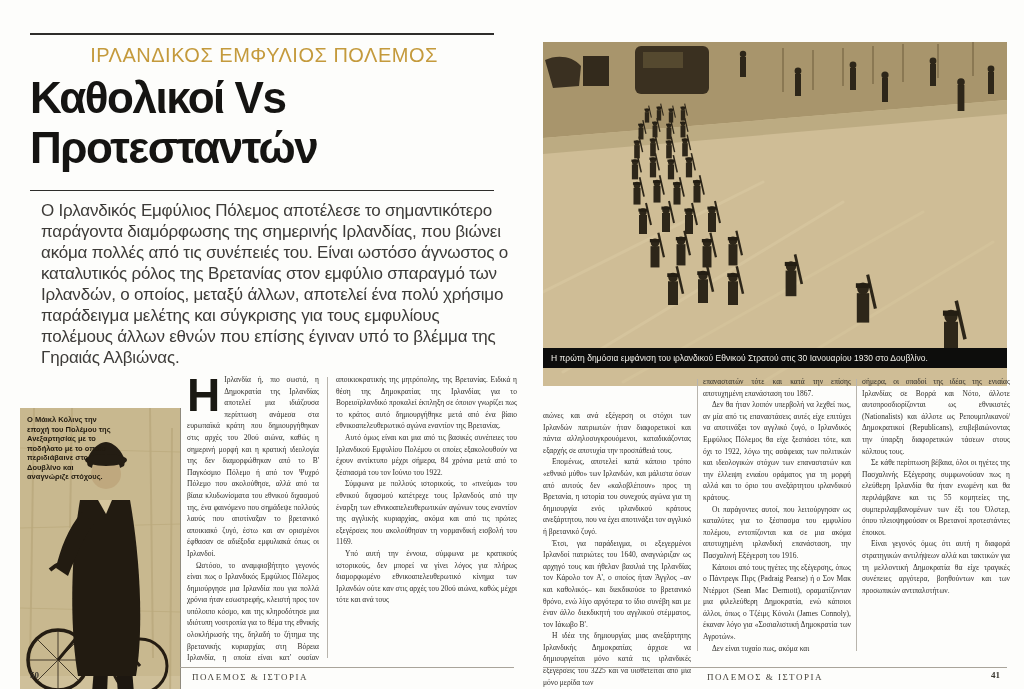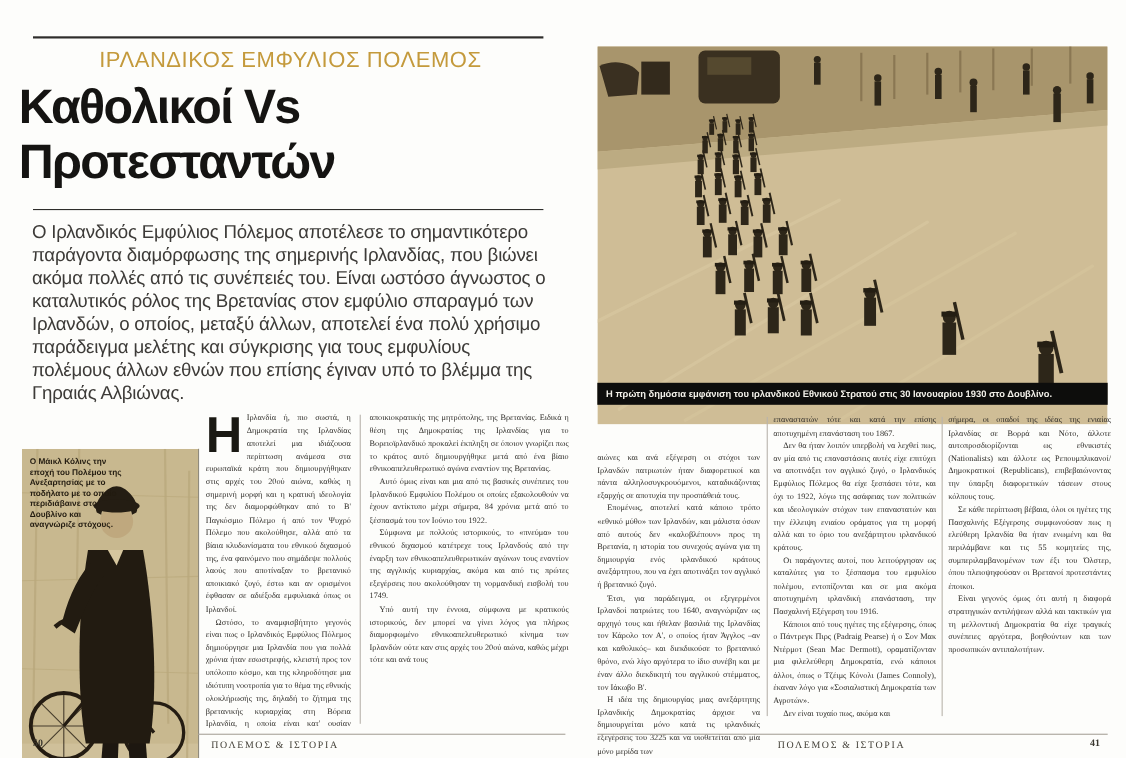--- a/index.html
+++ b/index.html
@@ -6,49 +6,49 @@
   #spread{position:relative;width:1024px;height:689px;background:#fdfdfb;overflow:hidden;
           font-family:"Liberation Serif",serif;color:#2e2c28;}
   .abs{position:absolute;}
   
   .rule{background:#2e2d2b;height:2px;}
   .kicker{font-family:"Liberation Sans",sans-serif;font-size:20px;letter-spacing:.5px;
           color:#c49a3c;font-weight:400;}
   .title{font-family:"Liberation Sans",sans-serif;font-weight:700;font-size:44px;
          line-height:50px;letter-spacing:-1.5px;color:#151412;}
   .lede{font-family:"Liberation Sans",sans-serif;font-size:17px;line-height:21px;
-        color:#3d3b38;letter-spacing:-.2px;}
+        color:#3d3b38;letter-spacing:-.2px;margin-left:12px;}
   
   .col{font-size:7.5px;line-height:11.6px;text-align:justify;overflow:hidden;}
   .col p{margin:0;}
   .col p.ind{text-indent:9px;}
   .dropcap{float:left;font-family:"Liberation Sans",sans-serif;font-weight:700;
            font-size:46px;line-height:38px;color:#1a1913;margin:2px 4px 0 0;}
   .vdiv{width:1px;background:#b8b4ac;}
   
   .photo{overflow:hidden;margin-top:38px;}
   .photo svg{display:block;}
   .collins-cap{font-family:"Liberation Sans",sans-serif;font-weight:700;font-size:7.5px;
                line-height:9.5px;color:#221b10;}
   .capbar{background:#0d0d0c;color:#f3f1ea;font-family:"Liberation Sans",sans-serif;
-          font-weight:700;font-size:8.5px;line-height:20px;padding:0 8px;white-space:nowrap;
+          font-weight:400;font-size:8.5px;line-height:20px;padding:0 8px;white-space:nowrap;
           overflow:hidden;}
   
   .frule{background:#a9a49a;height:1px;}
   .footer-title{font-size:9px;letter-spacing:1.5px;color:#45423a;text-align:center;}
   .pageno{font-size:9px;color:#3a372f;font-weight:700;}
 </style>
 </head>
 <body>
 
 <div id="spread">
 
   <div class="abs rule" style="left:30px;top:33px;width:464px;"></div>
   <div class="abs kicker" style="left:29px;top:44px;width:470px;text-align:center;">ΙΡΛΑΝΔΙΚΟΣ ΕΜΦΥΛΙΟΣ ΠΟΛΕΜΟΣ</div>
-  <div class="abs title" style="left:17px;top:73px;width:480px;">
+  <div class="abs title" style="left:30px;top:73px;width:480px;">
     <div>Καθολικοί Vs</div>
     <div>Προτεσταντών</div>
   </div>
   <div class="abs rule" style="left:30px;top:190px;width:464px;height:1px;"></div>
   <div class="abs lede" style="left:29px;top:200px;width:468px;">Ο Ιρλανδικός Εμφύλιος Πόλεμος αποτέλεσε το σημαντικότερο παράγοντα διαμόρφωσης της σημερινής Ιρλανδίας, που βιώνει ακόμα πολλές από τις συνέπειές του. Είναι ωστόσο άγνωστος ο καταλυτικός ρόλος της Βρετανίας στον εμφύλιο σπαραγμό των Ιρλανδών, ο οποίος, μεταξύ άλλων, αποτελεί ένα πολύ χρήσιμο παράδειγμα μελέτης και σύγκρισης για τους εμφυλίους πολέμους άλλων εθνών που επίσης έγιναν υπό το βλέμμα της Γηραιάς Αλβιώνας.</div>
 
   <div class="abs photo" style="left:20px;top:370px;width:160px;height:319px;border-right:1px solid #8f8a7d;">
     <svg width="160" height="319" viewBox="0 0 160 319">
       <rect width="160" height="319" fill="#c8b88f"></rect>
       <rect y="268" width="160" height="51" fill="#cfc09a"></rect>
@@ -95,21 +95,21 @@
   </div>
 
   <div class="abs col" style="left:187px;top:374px;width:132px;height:288px;">
     <p><span class="dropcap">Η</span><span>Ιρλανδία ή, πιο σωστά, η Δημοκρατία της Ιρλανδίας αποτελεί μια ιδιάζουσα περίπτωση ανάμεσα στα ευρωπαϊκά κράτη που δημιουργήθηκαν στις αρχές του 20ού αιώνα, καθώς η σημερινή μορφή και η κρατική ιδεολογία της δεν διαμορφώθηκαν από το Β' Παγκόσμιο Πόλεμο ή από τον Ψυχρό Πόλεμο που ακολούθησε, αλλά από τα βίαια κλυδωνίσματα του εθνικού διχασμού της, ένα φαινόμενο που σημάδεψε πολλούς λαούς που αποτίναξαν το βρετανικό αποικιακό ζυγό, έστω και αν ορισμένοι έφθασαν σε αδιέξοδα εμφυλιακά όπως οι Ιρλανδοί.</span></p>
     <p class="ind">Ωστόσο, το αναμφισβήτητο γεγονός είναι πως ο Ιρλανδικός Εμφύλιος Πόλεμος δημιούργησε μια Ιρλανδία που για πολλά χρόνια ήταν εσωστρεφής, κλειστή προς τον υπόλοιπο κόσμο, και της κληροδότησε μια ιδιότυπη νοοτροπία για το θέμα της εθνικής ολοκλήρωσής της, δηλαδή το ζήτημα της βρετανικής κυριαρχίας στη Βόρεια Ιρλανδία, η οποία είναι κατ' ουσίαν ευθυγραμμισμένη με εκείνη της πρώην</p>
   </div>
   <div class="abs vdiv" style="left:327px;top:377px;height:281px;"></div>
   <div class="abs col" style="left:336px;top:374px;width:181px;height:288px;">
     <p>αποικιοκρατικής της μητρόπολης, της Βρετανίας. Ειδικά η θέση της Δημοκρατίας της Ιρλανδίας για το Βορειοϊρλανδικό προκαλεί έκπληξη σε όποιον γνωρίζει πως το κράτος αυτό δημιουργήθηκε μετά από ένα βίαιο εθνικοαπελευθερωτικό αγώνα εναντίον της Βρετανίας.</p>
     <p class="ind">Αυτό όμως είναι και μια από τις βασικές συνέπειες του Ιρλανδικού Εμφυλίου Πολέμου οι οποίες εξακολουθούν να έχουν αντίκτυπο μέχρι σήμερα, 84 χρόνια μετά από το ξέσπασμά του τον Ιούνιο του 1922.</p>
-    <p class="ind">Σύμφωνα με πολλούς ιστορικούς, το «πνεύμα» του εθνικού διχασμού κατέτρεχε τους Ιρλανδούς από την έναρξη των εθνικοαπελευθερωτικών αγώνων τους εναντίον της αγγλικής κυριαρχίας, ακόμα και από τις πρώτες εξεγέρσεις που ακολούθησαν τη νορμανδική εισβολή του 1749.</p>
+    <p class="ind">Σύμφωνα με πολλούς ιστορικούς, το «πνεύμα» του εθνικού διχασμού κατέτρεχε τους Ιρλανδούς από την έναρξη των εθνικοαπελευθερωτικών αγώνων τους εναντίον της αγγλικής κυριαρχίας, ακόμα και από τις πρώτες εξεγέρσεις που ακολούθησαν τη νορμανδική εισβολή του 1169.</p>
     <p class="ind">Υπό αυτή την έννοια, σύμφωνα με κρατικούς ιστορικούς, δεν μπορεί να γίνει λόγος για πλήρως διαμορφωμένο εθνικοαπελευθερωτικό κίνημα των Ιρλανδών ούτε καν στις αρχές του 20ού αιώνα, καθώς μέχρι τότε και ανά τους</p>
   </div>
 
   <div class="abs frule" style="left:180px;top:667px;width:334px;"></div>
   <div class="abs footer-title" style="left:180px;top:672px;width:140px;">ΠΟΛΕΜΟΣ &amp; ΙΣΤΟΡΙΑ</div>
   <div class="abs pageno" style="left:30px;top:670px;">50</div>
 
   <div class="abs photo" style="left:543px;top:4px;width:464px;height:344px;">
     <svg width="464" height="344" viewBox="0 0 464 344">
       <rect width="464" height="344" fill="#cfbd96"></rect>

